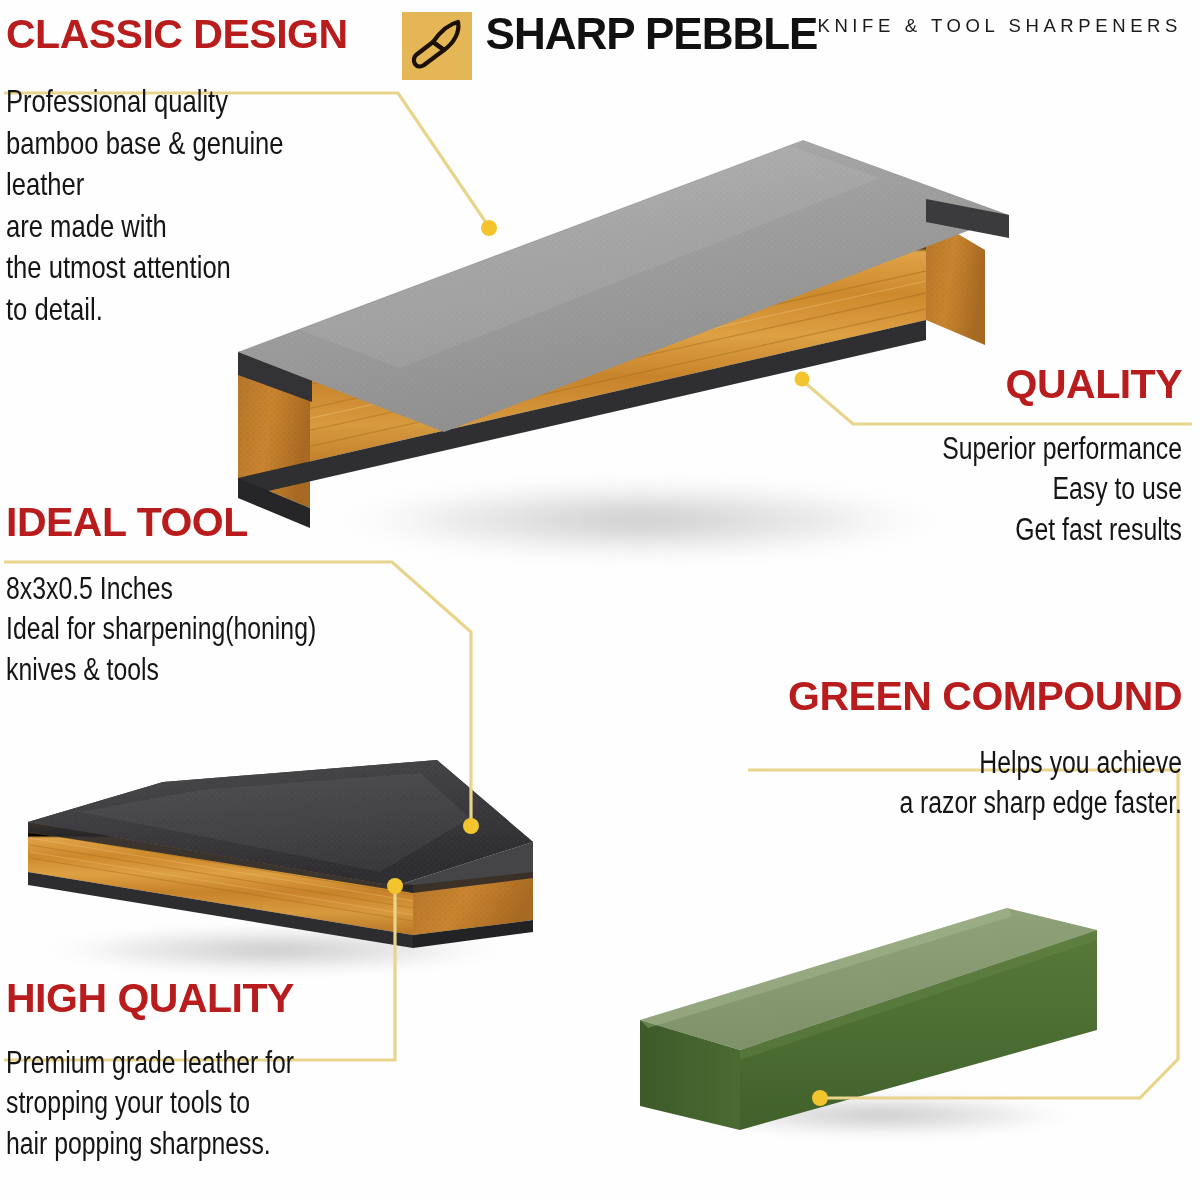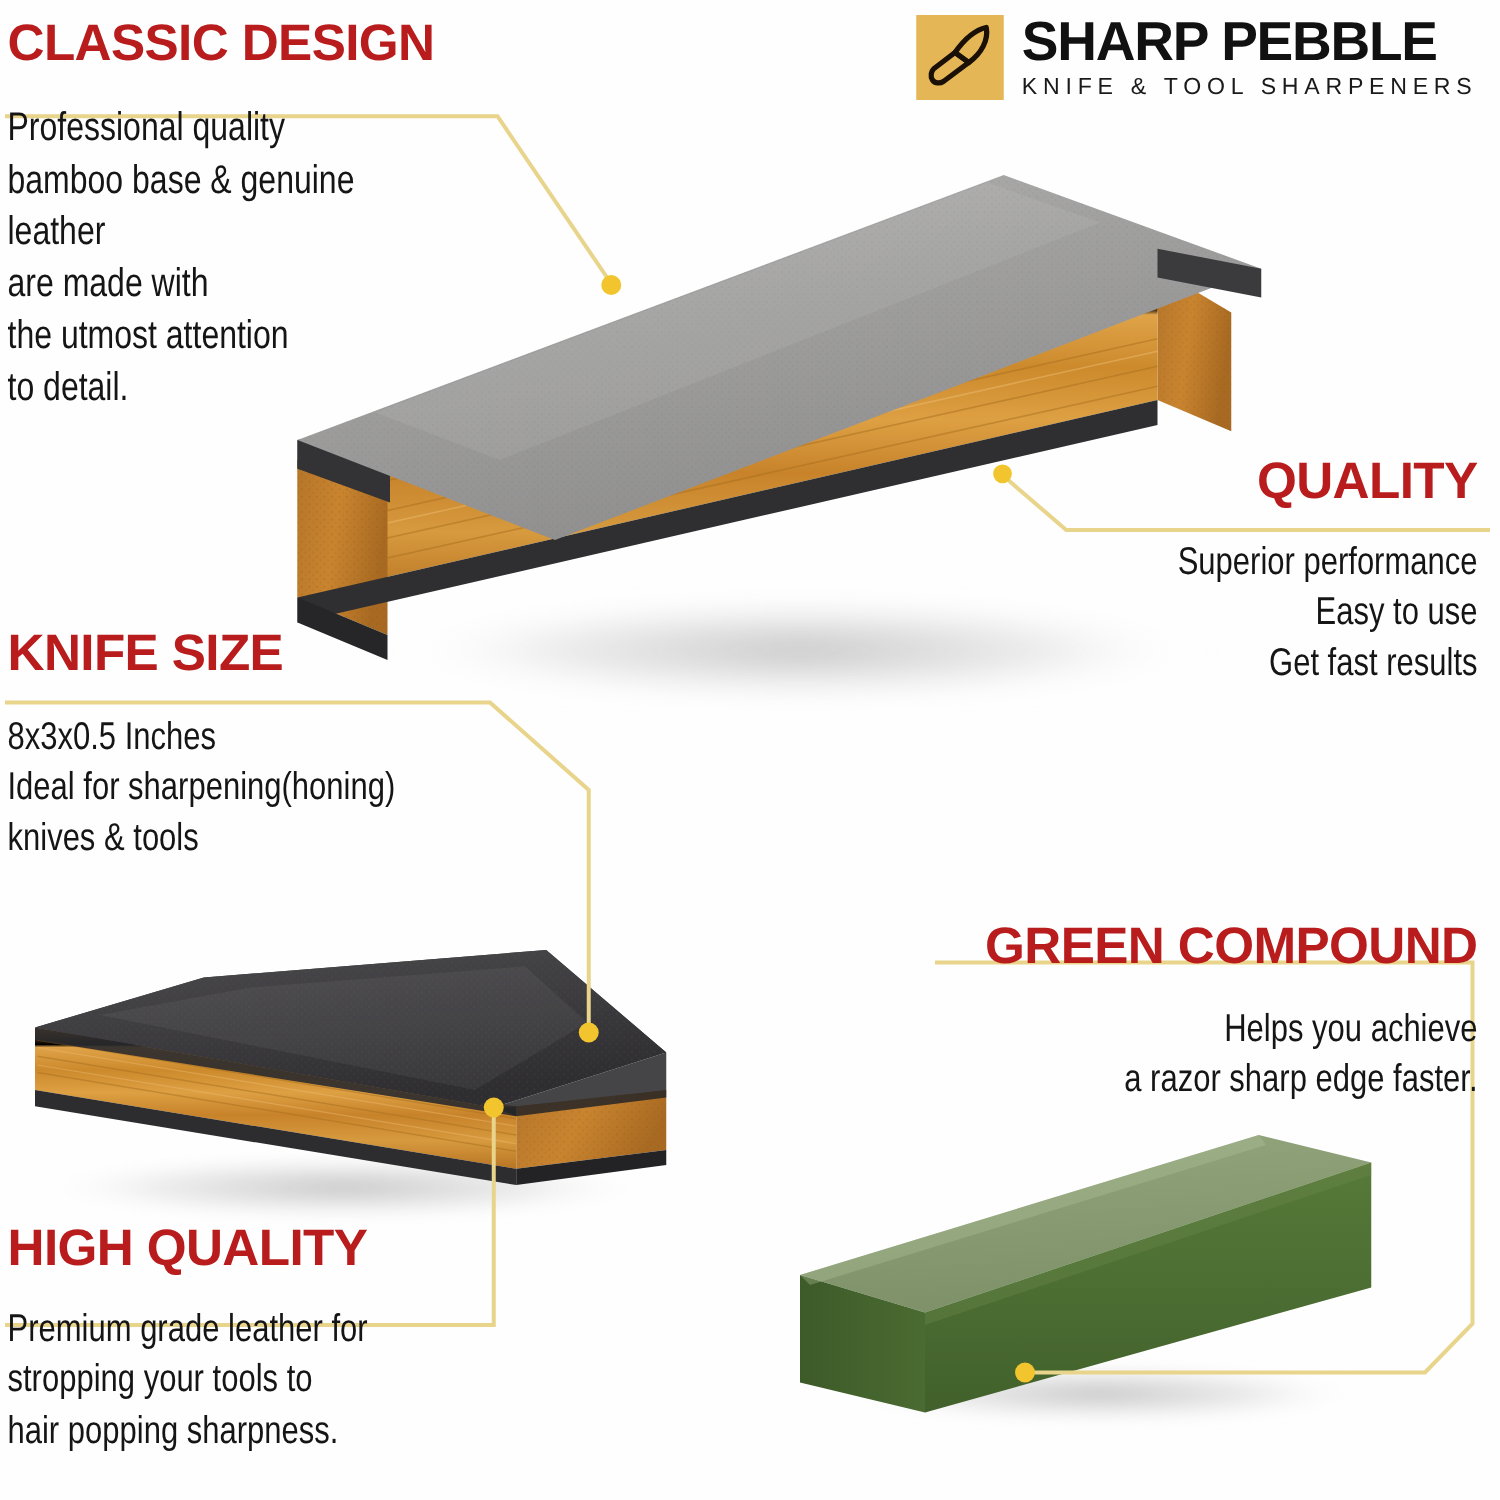--- a/index.html
+++ b/index.html
@@ -52,37 +52,37 @@
   #b-ideal .body-text { font-size:31px; margin-top:26px; }
 
   #b-highq          { left:6px;   top:978px; width:420px; }
   #b-highq .heading { font-size:41px; }
   #b-highq .body-text { font-size:31px; margin-top:24px; }
 
   #b-benefits       { right:18px; top:364px; width:470px; text-align:right; }
   #b-benefits .heading { font-size:41px; }
   #b-benefits .body-text { font-size:31px; margin-top:24px; }
 
-  #b-green          { right:18px; top:736px; width:520px; text-align:right; }
+  #b-green          { right:18px; top:676px; width:520px; text-align:right; }
   #b-green .heading { font-size:41px; }
   #b-green .body-text { font-size:31px; margin-top:26px; }
 
   
   #logo {
     position:absolute; right:18px; top:12px;
     z-index:9;
     display:flex; align-items:flex-start; gap:14px;
   }
   #logo-mark {
     width:70px; height:68px;
     background:#e5b656;
     flex:0 0 auto;
     position:relative;
   }
-  #logo-text { display:flex; flex-direction:column; }
+  #logo-text { display:flex; flex-direction:row; }
   #logo-title {
     font-family:"Liberation Sans", sans-serif;
     font-weight:bold; font-size:44px; line-height:0.98;
     color:#111111; letter-spacing:-1px; white-space:nowrap;
   }
   #logo-sub {
     font-family:"Liberation Sans", sans-serif;
     font-weight:normal; font-size:18.5px; line-height:1.1;
     color:#1a1a1a; letter-spacing:4.6px; white-space:nowrap;
     margin-top:4px;
@@ -303,21 +303,21 @@
   <div class="block" id="b-benefits">
     <div class="heading">QUALITY</div>
     <div class="body-text ta-right">
       <div>Superior performance</div>
       <div>Easy to use</div>
       <div>Get fast results</div>
     </div>
   </div>
 
   <div class="block" id="b-ideal">
-    <div class="heading">KNIFE SIZE</div>
+    <div class="heading">IDEAL TOOL</div>
     <div class="body-text ta-left">
       <div>8x3x0.5 Inches</div>
       <div>Ideal for sharpening(honing)</div>
       <div>knives &amp; tools</div>
     </div>
   </div>
 
   <div class="block" id="b-green">
     <div class="heading">GREEN COMPOUND</div>
     <div class="body-text ta-right">

